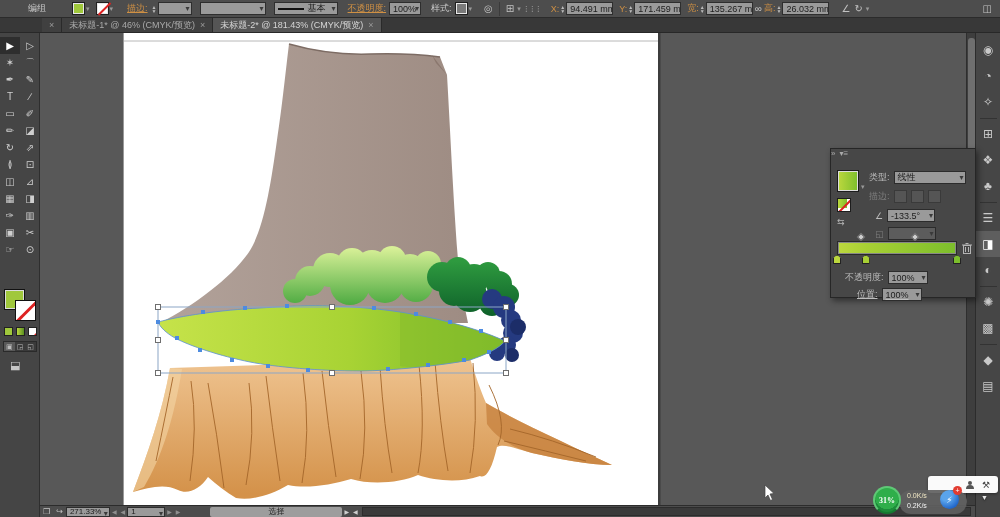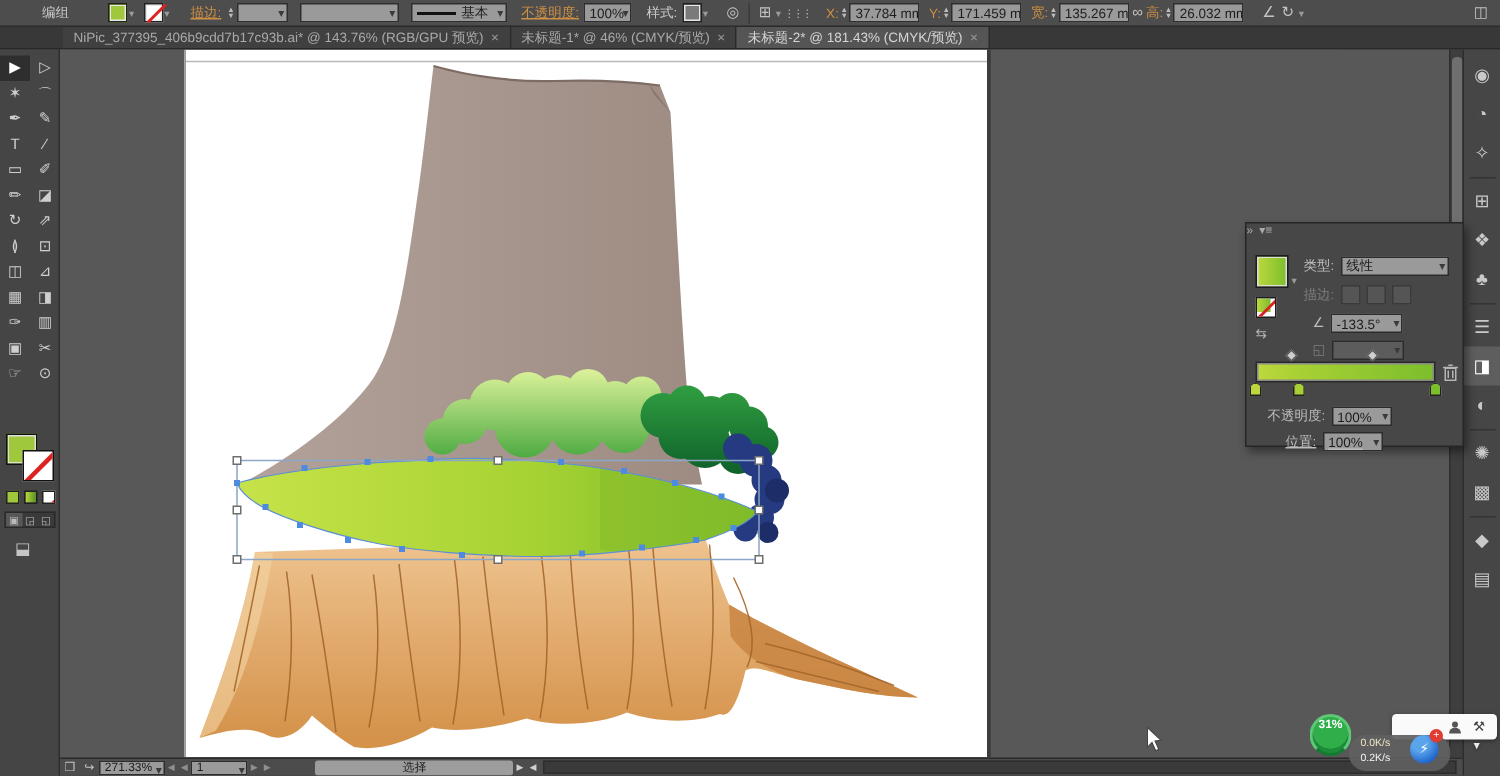--- a/index.html
+++ b/index.html
@@ -137,24 +137,24 @@
   .tip-person { width:8px; height:8px; position:relative; }
   .tip-person::before { content:""; position:absolute; left:2px; top:0; width:4px; height:4px;
     border-radius:50%; background:#555; }
   .tip-person::after { content:""; position:absolute; left:0; top:4px; width:8px; height:4px;
     border-radius:4px 4px 0 0; background:#555; }
   .tip-wrench { color:#444; font-size:9px; }
   #dl-tip-caret { position:absolute; right:12px; top:26px; color:#e8e8e8; font-size:7px;
     text-shadow:0 1px 2px rgba(0,0,0,.5); }
   #dl-pill { position:absolute; left:44px; top:22px; width:68px; height:24px;
     background:rgba(96,96,96,.92); border-radius:12px; }
-  #dl-circle { position:absolute; left:18px; top:8px; width:28px; height:28px; border-radius:50%;
+  #dl-circle { position:absolute; left:18px; top:18px; width:28px; height:28px; border-radius:50%;
     background:radial-gradient(circle at 50% 38%, #2fae4a 0 62%, #1d8c3a 63%);
-    border:2px solid #5fc876; border-bottom-color:#147a30; display:flex; align-items:flex-start;
-    justify-content:center; color:#fff; font-size:8px; font-weight:bold; pointer-events:auto; }
+    border:2px solid #5fc876; border-bottom-color:#147a30; display:flex; align-items:center;
+    justify-content:center; color:#fff; font-size:8px; font-weight:bold; pointer-events:auto;font-family:Liberation Serif, serif; }
   #dl-speeds { position:absolute; left:52px; top:23px; line-height:10px; font-size:7px; }
   #dl-up { color:#efe6c4; } #dl-down { color:#f5f5f5; }
   #dl-blue { position:absolute; left:85px; top:22px; width:19px; height:19px; border-radius:50%;
     background:radial-gradient(circle at 35% 30%, #5aa4ec 0 30%, #1f64c8 75%);
     display:flex; align-items:center; justify-content:center; color:#fff; font-size:9px;
     pointer-events:auto; }
   #dl-badge { position:absolute; left:98px; top:18px; width:9px; height:9px; border-radius:50%;
     background:#e23b30; color:#fff; font-size:7px; line-height:9px; text-align:center; }
 </style>
 </head>
@@ -199,21 +199,21 @@
     <span class="cb-gap" style="width:10px"></span>
     <span class="cb-icon">◎</span>
     <span class="vsep"></span>
     <span class="cb-icon">⊞</span>
     <span class="swx-caret">▾</span>
     <span class="cb-icon" style="letter-spacing:-1px;font-size:7px">⋮⋮⋮</span>
     <span class="cb-gap" style="width:8px"></span>
     <span class="cb-amber">X:</span>
     <span class="stepper"></span>
     <span class="field" style="width:47px">
-        <span>37.784 mm</span>
+        <span>94.491 mm</span>
       </span>
     <span class="cb-gap" style="width:6px"></span>
     <span class="cb-amber">Y:</span>
     <span class="stepper"></span>
     <span class="field" style="width:47px">
         <span>171.459 mm</span>
       </span>
     <span class="cb-gap" style="width:6px"></span>
     <span class="cb-amber">宽:</span>
     <span class="stepper"></span>
@@ -229,21 +229,20 @@
     <span class="cb-gap" style="width:10px"></span>
     <span class="cb-icon">∠</span>
     <span class="cb-icon">↻</span>
     <span class="swx-caret">▾</span>
     <span style="margin-left:auto;margin-right:8px" class="cb-icon">◫</span>
   </div>
 
   <div id="tab-bar" class="abs">
 
   <div class="doc-tab">
-        <span>NiPic_377395_406b9cdd7b17c93b.ai* @ 143.76% (RGB/GPU 预览)</span>
         <span class="close">×</span>
       </div>
       <div class="doc-tab">
         <span>未标题-1* @ 46% (CMYK/预览)</span>
         <span class="close">×</span>
       </div>
       <div class="doc-tab active">
         <span>未标题-2* @ 181.43% (CMYK/预览)</span>
         <span class="close">×</span>
       </div>

